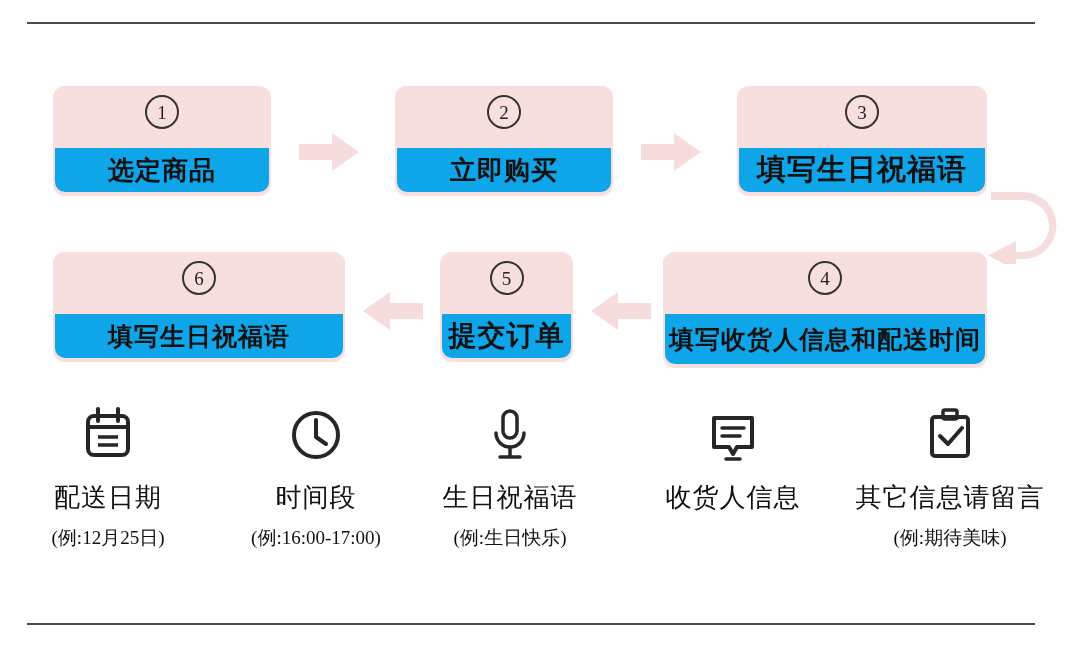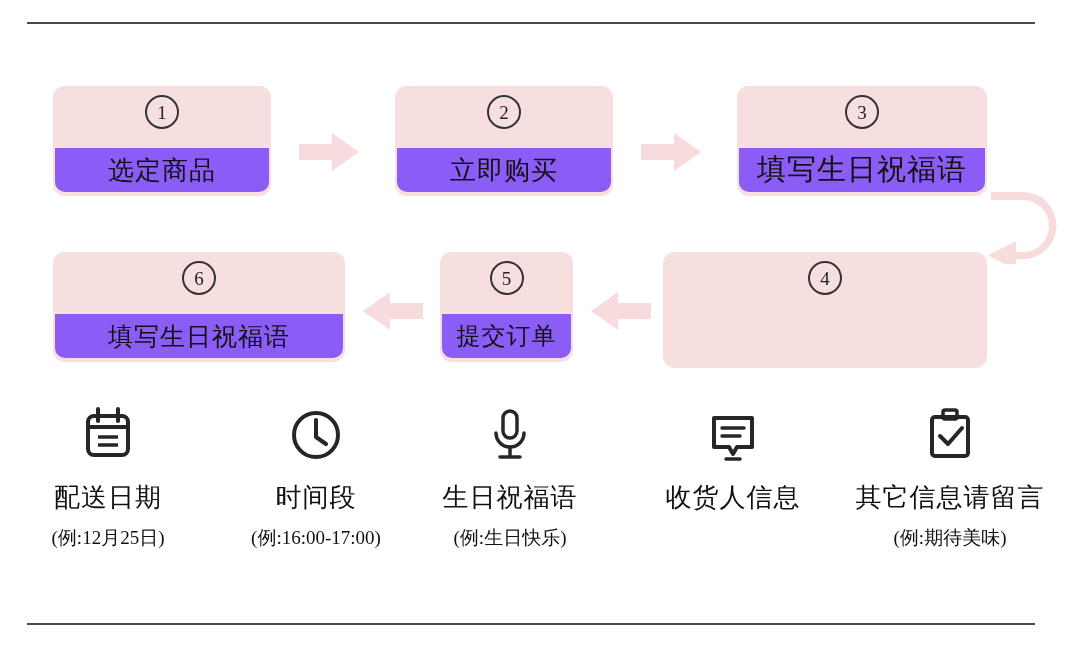--- a/index.html
+++ b/index.html
@@ -39,27 +39,28 @@
   }
   .flow-box .box-head {
     background: #f8dfdf;
     height: 52px;
     display: flex;
     align-items: center;
     justify-content: center;
   }
   .flow-box .box-body {
     flex: 1 1 auto;
-    background: #8b5cf6;
+    background: #0ea5e9;
     display: flex;
     align-items: center;
     justify-content: center;
     border-bottom-left-radius: 10px;
     border-bottom-right-radius: 10px;
     margin: 10px 2px 4px 2px;
+    font-weight: bold;
   }
   .step-num {
     width: 30px;
     height: 30px;
     border: 2px solid #333333;
     border-radius: 50%;
     display: flex;
     align-items: center;
     justify-content: center;
     font-size: 19px;
@@ -78,21 +79,21 @@
   
   #box-1 { left: 53px;  top: 86px;  width: 218px; height: 110px; }
   #box-2 { left: 395px; top: 86px;  width: 218px; height: 110px; }
   #box-3 { left: 737px; top: 86px;  width: 250px; height: 110px; }
   #box-4 { left: 663px; top: 252px; width: 324px; height: 116px; }
   #box-5 { left: 440px; top: 252px; width: 133px; height: 110px; }
   #box-6 { left: 53px;  top: 252px; width: 292px; height: 110px; }
 
   #box-3 .box-label { font-size: 29px; }
   #box-4 .box-label { font-size: 25px; }
-  #box-5 .box-label { font-size: 24px; }
+  #box-5 .box-label { font-size: 28px; }
   #box-6 .box-label { font-size: 25px; }
 
   
   .arrow {
     position: absolute;
     color: #f6dcdc;
   }
   #arrow-1-2 { left: 299px; top: 133px; }
   #arrow-2-3 { left: 641px; top: 133px; }
   #arrow-4-5 { left: 589px; top: 292px; }
@@ -217,20 +218,23 @@
 <div class="arrow" id="arrow-4-5">
   <svg width="62" height="38" viewBox="0 0 62 38" aria-hidden="true">
     <path d="M62 11 L29 11 L29 0 L2 19 L29 38 L29 27 L62 27 Z" fill="#f6dcdc"></path>
   </svg>
 </div>
 
 <div class="flow-box" id="box-4">
   <div class="box-head">
     <span class="step-num">4</span>
   </div>
+  <div class="box-body">
+    <span class="box-label">填写收货人信息和配送时间</span>
+  </div>
 </div>
 
 <div class="icon-col" id="icon-col-0">
   <div class="glyph">
     <svg width="58" height="58" viewBox="0 0 58 58" aria-hidden="true">
       <rect x="9" y="10" width="40" height="39" rx="6" ry="6" fill="none" stroke="#262626" stroke-width="4"></rect>
       <line x1="19" y1="3" x2="19" y2="15" stroke="#262626" stroke-width="4" stroke-linecap="round"></line>
       <line x1="39" y1="3" x2="39" y2="15" stroke="#262626" stroke-width="4" stroke-linecap="round"></line>
       <line x1="9" y1="21" x2="49" y2="21" stroke="#262626" stroke-width="4"></line>
       <line x1="19" y1="31" x2="39" y2="31" stroke="#262626" stroke-width="3.5"></line>

